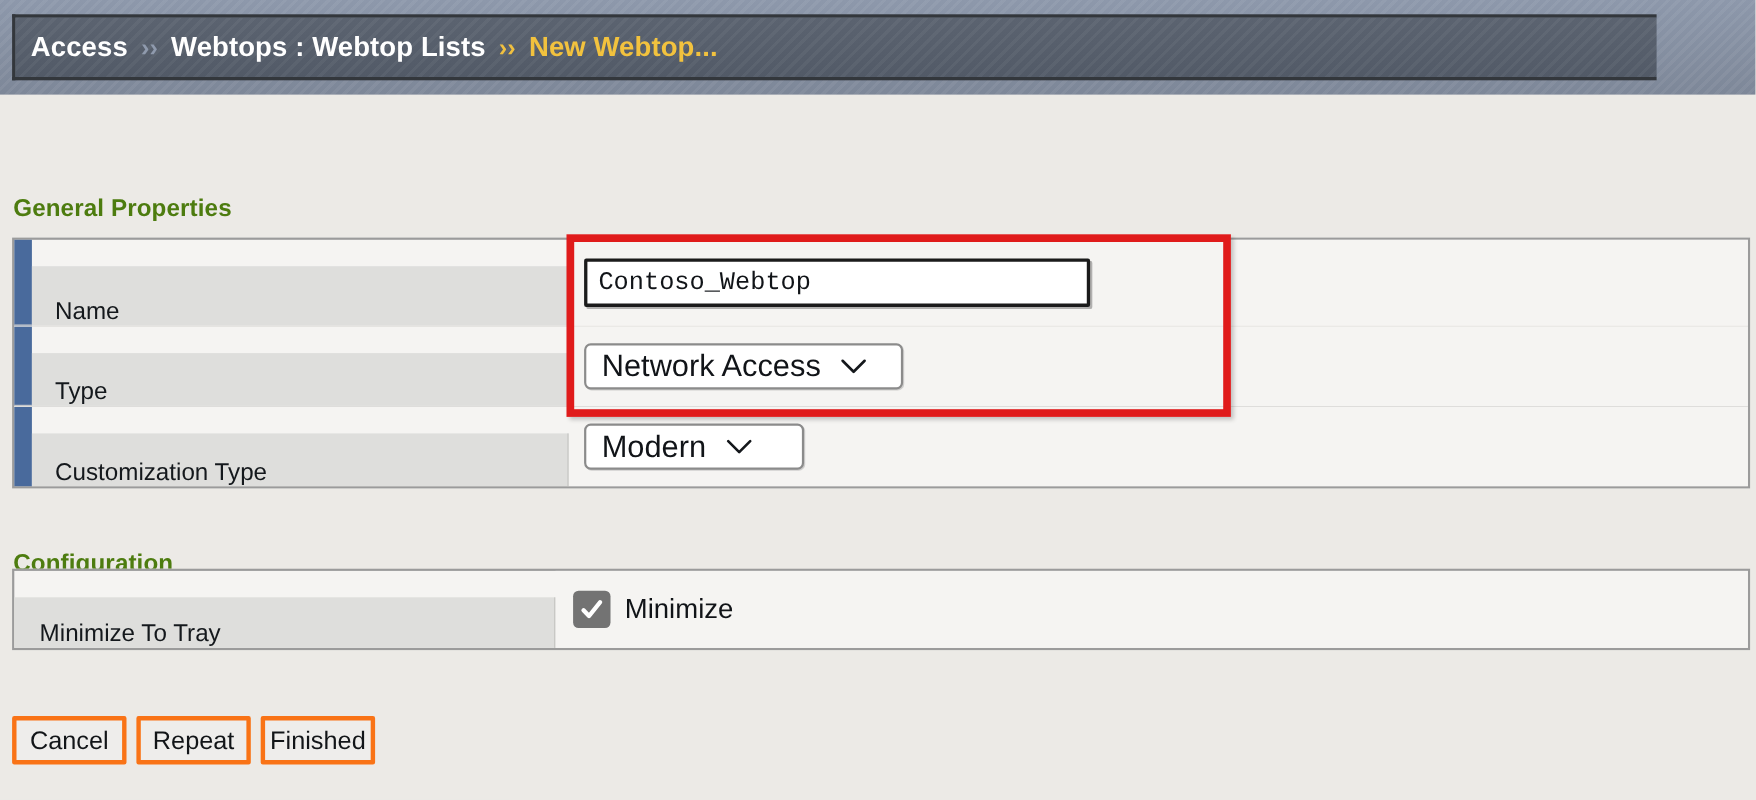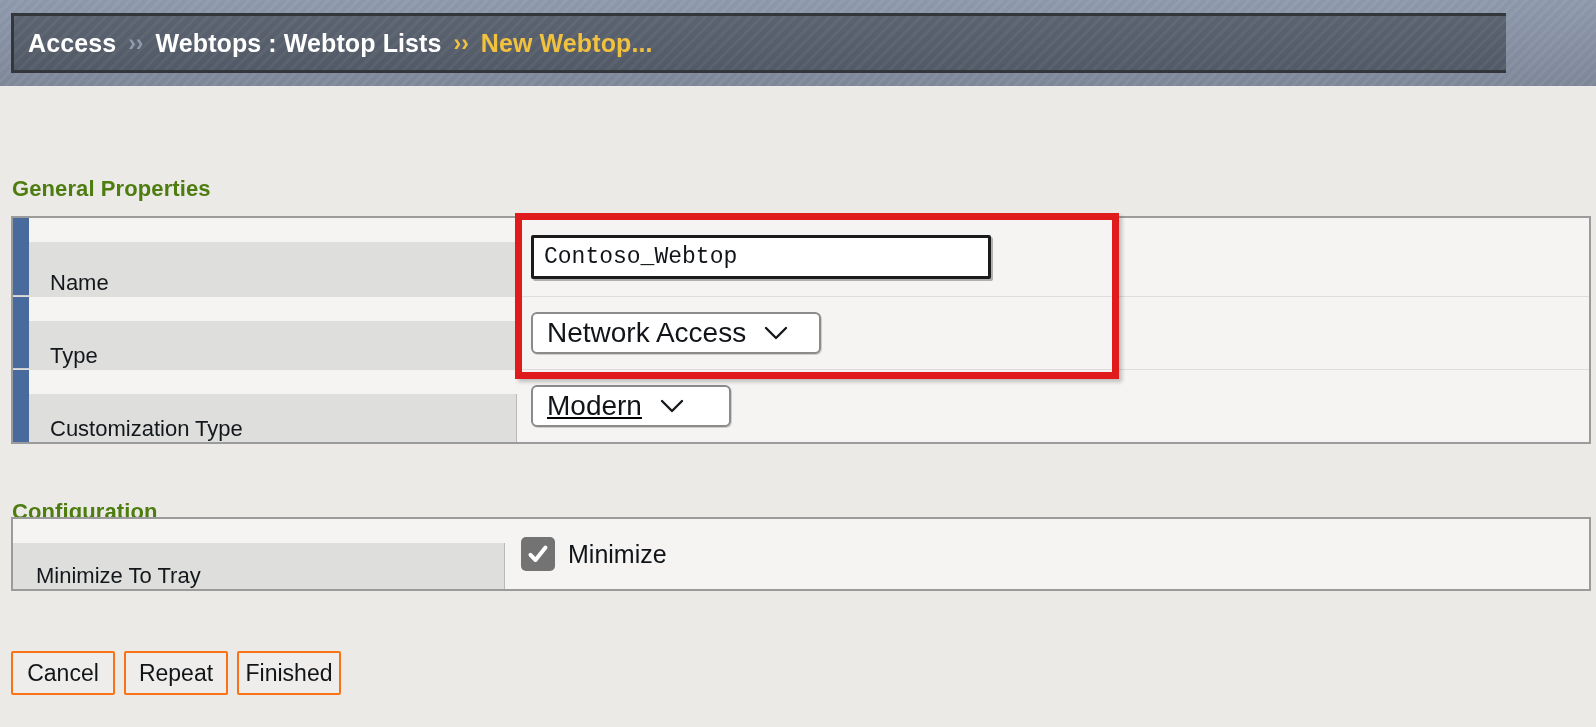--- a/index.html
+++ b/index.html
@@ -171,21 +171,21 @@
     font-size: 28px;
     color: #111418;
     white-space: nowrap;
   }
   .chev {
     margin-left: 18px;
     display: inline-block;
     line-height: 0;
   }
   #select-type { width: 290px; }
-  #select-customization { width: 200px; text-decoration: underline; }
+  #select-customization { width: 200px; }
 
   
   .checkbox-wrap {
     display: flex;
     align-items: center;
     padding-left: 2px;
   }
   .checkbox-box {
     width: 34px; height: 34px;
     background: #737373;
@@ -219,21 +219,21 @@
     position: absolute;
     left: 11px; top: 651px;
     display: flex;
     gap: 9px;
   }
   .form-button {
     height: 44px;
     min-width: 104px;
     box-sizing: border-box;
     background: #eeedeb;
-    border: 2px solid #f97316;
+    border: 4px solid #f97316;
     border-radius: 2px;
     font-family: "Liberation Sans", sans-serif;
     font-size: 23px;
     color: #121518;
     padding: 0 3px;
     cursor: pointer;
   }
 </style>
 </head>
 <body>

